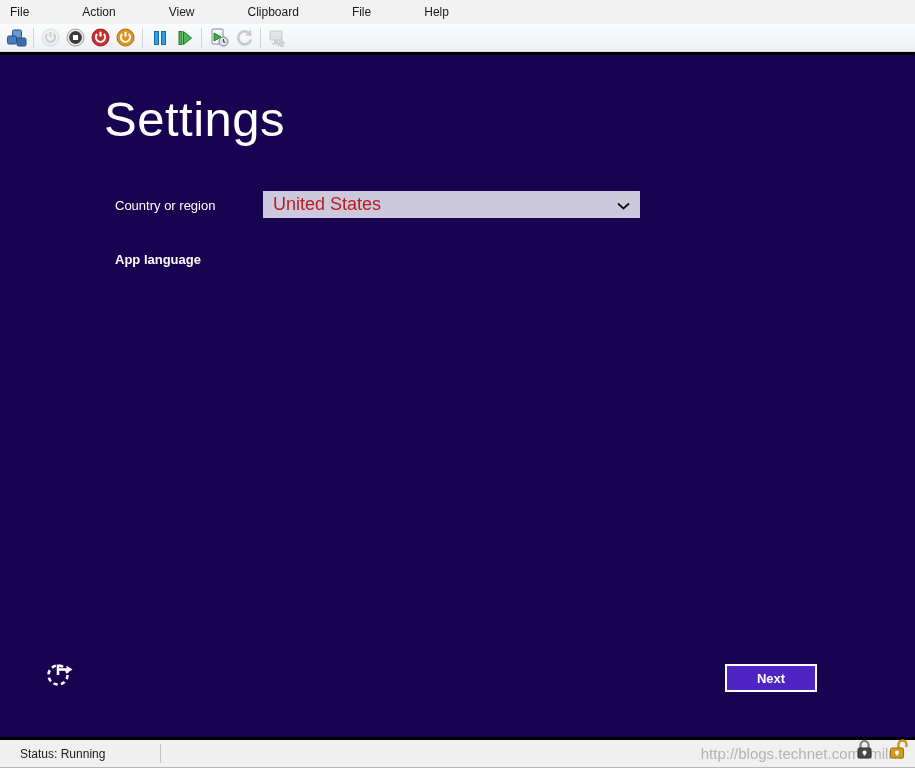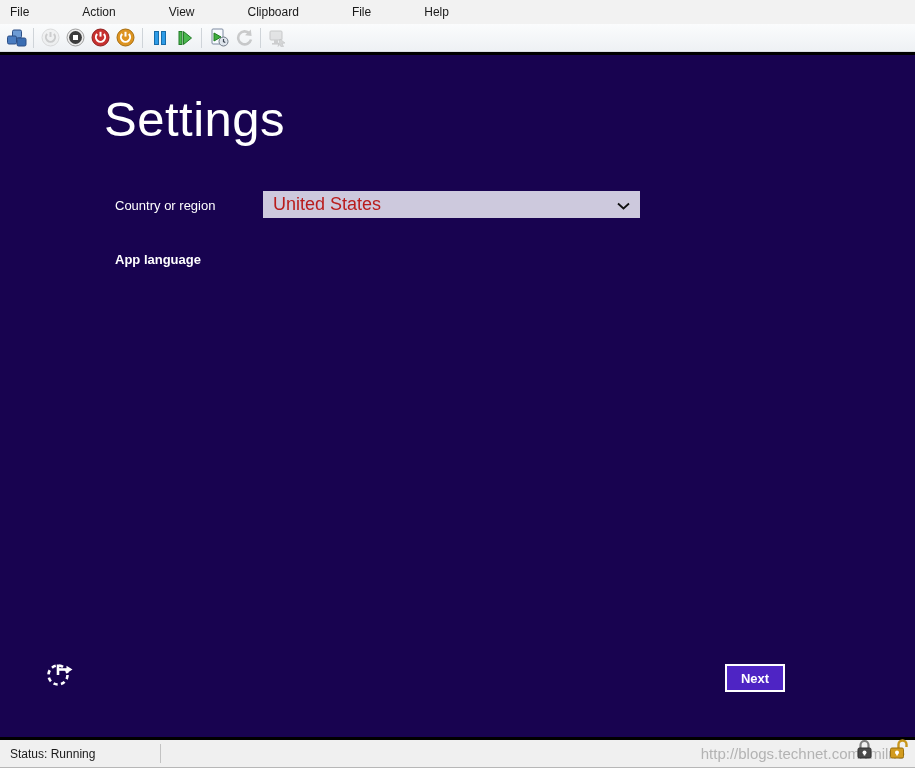--- a/index.html
+++ b/index.html
@@ -21,25 +21,25 @@
   .vm-screen { position:relative; width:915px; height:688px; background:#180350; border-top:3px solid #000; border-bottom:3px solid #000; }
   .setup-title { position:absolute; left:104px; top:36px; font-size:49px; font-weight:300; color:#ffffff; letter-spacing:0.5px; }
   .field-row { position:absolute; left:0; width:100%; height:27px; }
   .field-label { position:absolute; left:115px; top:50%; transform:translateY(-50%); color:#ffffff; font-size:13px; }
   .dropdown { position:absolute; left:263px; top:0; width:377px; height:27px; background:#cdc9dd; display:flex; align-items:center; padding-left:10px; cursor:default; }
   .dropdown-value { font-size:18px; color:#b91c1c; }
   .chevron { position:absolute; right:10px; top:50%; transform:translateY(-50%); }
 
   .ease-icon { position:absolute; left:44px; top:604px; width:30px; height:30px; cursor:pointer; }
 
-  .next-btn { position:absolute; left:725px; top:609px; width:60px; height:28px; background:#4e24c4; border:2px solid #ffffff; color:#ffffff; font-size:13px; font-weight:bold; font-family:"Liberation Sans",sans-serif; display:flex; align-items:center; justify-content:center; cursor:pointer; }
+  .next-btn { position:absolute; left:725px; top:609px; width:92px; height:28px; background:#4e24c4; border:2px solid #ffffff; color:#ffffff; font-size:13px; font-weight:bold; font-family:"Liberation Sans",sans-serif; display:flex; align-items:center; justify-content:center; cursor:pointer; }
 
   
   .statusbar { position:relative; height:28px; background:#f0f0f0; border-bottom:1px solid #b7b7b7; display:flex; align-items:center; }
-  .status-text { font-size:12px; color:#1a1a1a; padding-left:10px; }
+  .status-text { font-size:12px; color:#1a1a1a; padding-left:20px; }
   .status-sep { position:absolute; left:160px; top:4px; width:1px; height:19px; background:#c3c3c3; }
   .watermark { position:absolute; right:10px; top:0; height:100%; display:flex; align-items:center; }
   .watermark-text { font-size:15px; color:#b3b3b3; }
   .lock-closed { position:absolute; right:42px; bottom:3px; }
   .lock-open { position:absolute; right:4px; bottom:3px; }
 </style>
 </head>
 <body>
 
 <div class="window">

